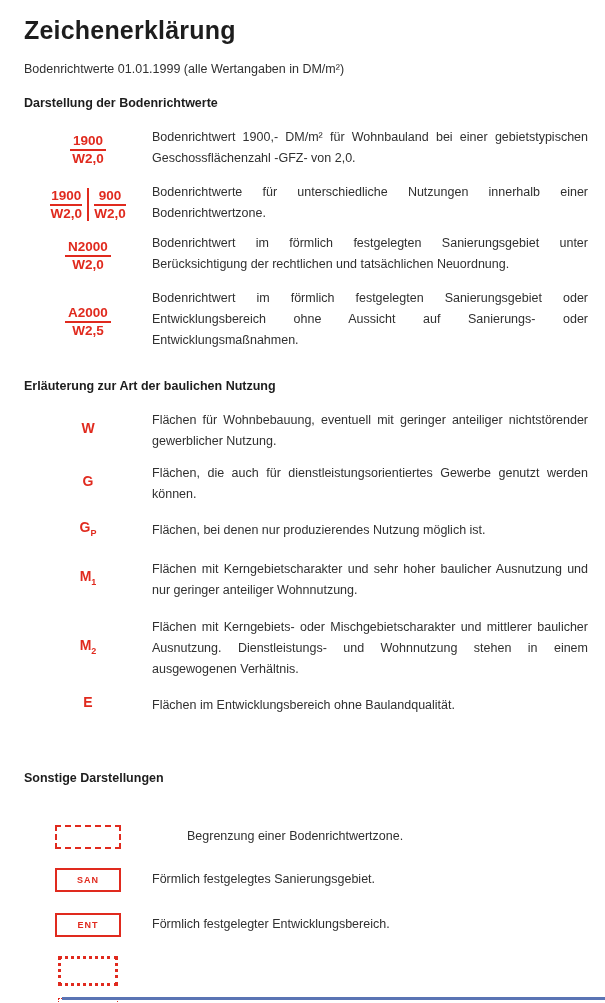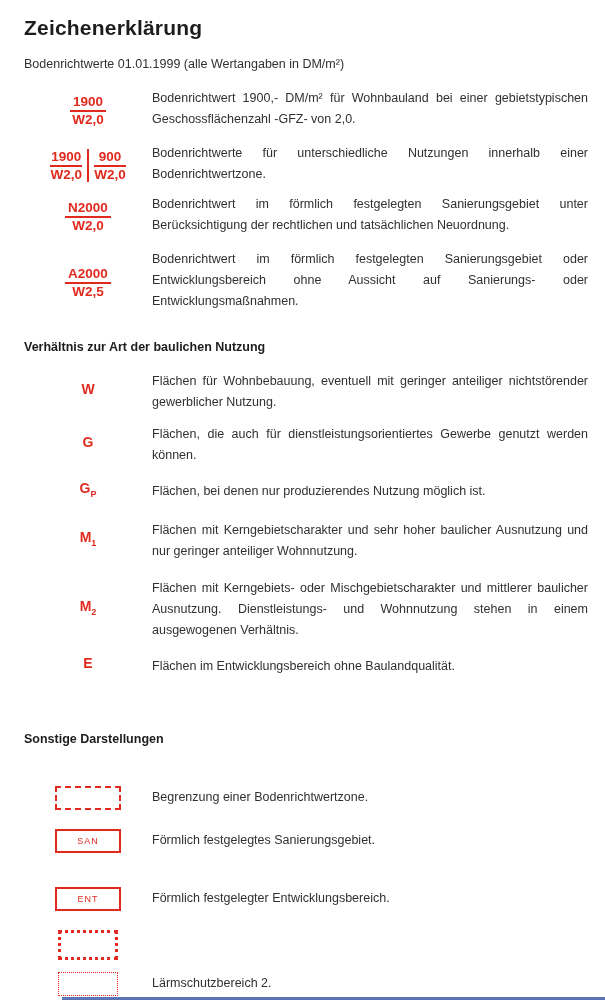--- a/index.html
+++ b/index.html
@@ -8,21 +8,21 @@
     --body:#303030;
     --blue:#5a74b4;
   }
   html,body{margin:0;padding:0;}
   body{
     width:605px;height:1003px;position:relative;overflow:hidden;
     background:#ffffff;color:var(--body);
     font-family:"Liberation Sans","DejaVu Sans",sans-serif;
   }
   .doc{padding:16px 17px 0 24px;}
-  .title{font-size:21px;font-weight:bold;color:var(--ink);margin:0;letter-spacing:.2px;}
+  .title{font-size:25px;font-weight:bold;color:var(--ink);margin:0;letter-spacing:.2px;}
   .subtitle{font-size:12.5px;margin-top:17px;color:var(--body);}
   .section-heading{font-size:12.5px;font-weight:bold;color:var(--ink);}
   .h1{margin-top:20px;}
   .h2{margin-top:28px;}
   .h3{margin-top:52px;}
 
   .row{display:flex;align-items:center;}
   .row.center{align-items:center;}
   .sym-col{flex:0 0 128px;width:128px;display:flex;justify-content:center;color:var(--red);}
   .desc{width:436px;font-size:12.5px;line-height:21px;text-align:justify;text-align-last:left;color:var(--body);}
@@ -37,40 +37,41 @@
   .dfrac .num{display:block;border-bottom:2px solid var(--red);padding:0 1px 1px;}
   .dfrac .den{display:block;}
 
   
   .use-sym{font-weight:bold;font-size:14px;line-height:21px;color:var(--red);}
   .use-sym sub{font-size:9px;}
 
   
   .zone-box{width:62px;height:20px;border:2px dashed var(--red);}
   .label-box{width:62px;height:20px;border:2px solid var(--red);display:flex;align-items:center;justify-content:center;
-             font-size:9px;font-weight:normal;letter-spacing:1px;color:var(--red);}
+             font-size:9px;font-weight:bold;letter-spacing:1px;color:var(--red);}
   .noise1-box{width:54px;height:24px;border:3px dotted var(--red);}
   .noise2-box{width:58px;height:22px;border:1.5px dotted var(--red);}
 
   
   .mt17{margin-top:17px;} .mt13{margin-top:13px;} .mt9{margin-top:9px;}
   .mt11{margin-top:11px;} .mt12{margin-top:12px;} .mt15{margin-top:15px;}
-  .mt6{margin-top:16px;}  .mt40{margin-top:40px;} .mt19{margin-top:19px;}
-  .mt21{margin-top:34px;} .mt14{margin-top:14px;}
+  .mt6{margin-top:16px;}  .mt40{margin-top:40px;gap:35px;} .mt19{margin-top:19px;}
+  .mt21{margin-top:21px;} .mt14{margin-top:14px;}
 
   .footer-line{position:absolute;left:62px;right:0;top:997px;height:3px;background:var(--blue);}
 </style>
 </head>
 <body>
 
 <div class="doc">
 
   <div class="title">Zeichenerklärung</div>
   <div class="subtitle">Bodenrichtwerte 01.01.1999 (alle Wertangaben in DM/m²)</div>
 
+  <div class="section-heading h1">Darstellung der Bodenrichtwerte</div>
 
   <div class="row mt17">
     <div class="sym-col">
       <div class="frac">
         <span class="num">1900</span>
         <span class="den">W2,0</span>
       </div>
     </div>
     <div class="desc">Bodenrichtwert 1900,- DM/m² für Wohnbauland bei einer gebietstypischen Geschossflächenzahl -GFZ- von 2,0.</div>
   </div>
@@ -104,21 +105,21 @@
   <div class="row mt13">
     <div class="sym-col">
       <div class="frac">
         <span class="num">A2000</span>
         <span class="den">W2,5</span>
       </div>
     </div>
     <div class="desc">Bodenrichtwert im förmlich festgelegten Sanierungsgebiet oder Entwicklungsbereich ohne Aussicht auf Sanierungs- oder Entwicklungsmaßnahmen.</div>
   </div>
 
-  <div class="section-heading h2">Verhältnis zur Art der baulichen Nutzung</div>
+  <div class="section-heading h2">Erläuterung zur Art der baulichen Nutzung</div>
 
   <div class="row mt17">
     <div class="sym-col">
       <span class="use-sym"><span>W</span><sub></sub></span>
     </div>
     <div class="desc">Flächen für Wohnbebauung, eventuell mit geringer anteiliger nichtstörender gewerblicher Nutzung.</div>
   </div>
 
   <div class="row mt11">
     <div class="sym-col">

